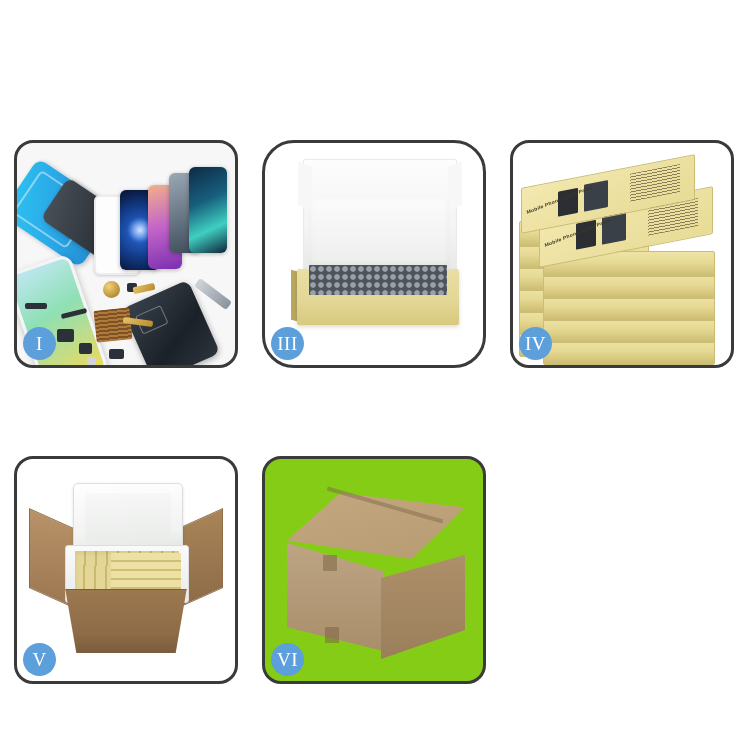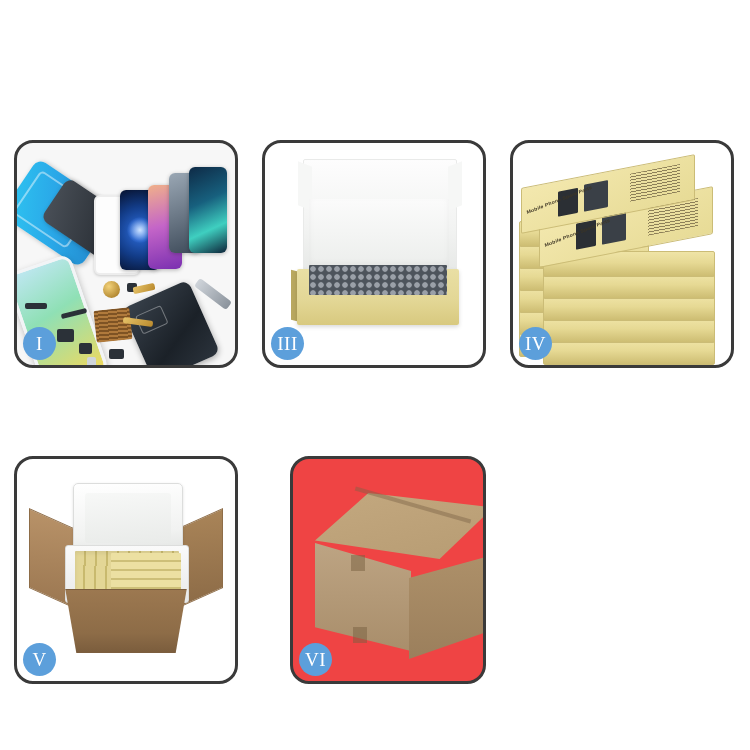--- a/index.html
+++ b/index.html
@@ -140,21 +140,21 @@
   .lcd:before{content:"";position:absolute;left:5px;top:6px;right:5px;height:14px;
     background:rgba(255,255,255,.1);border-radius:4px;}
   .flexc{position:absolute;left:44px;top:78px;width:16px;height:95px;
     background:linear-gradient(180deg,#2c3239,#464d55);opacity:.85;border-radius:2px;}
   .tape{position:absolute;background:linear-gradient(140deg,#e0bb72,#b38227);
     border-radius:2px;opacity:.95;}
   .bubbles{position:absolute;inset:0;
     background:radial-gradient(circle at 5px 5px, rgba(255,255,255,.85) 3.2px, rgba(190,200,208,.38) 3.8px, transparent 4.4px) 0 0/11px 11px;}
 
   
-  .p3{background:#ffffff;}
+  .p3{background:#ffffff;border-radius:32px;}
   .lid{
     position:absolute;left:38px;top:16px;width:152px;height:114px;
     background:linear-gradient(180deg,#fdfdfd 0%,#f2f3f2 60%,#e6e8e6 100%);
     border:1px solid #e9eae9;border-radius:2px;
   }
   .lid:before{content:"";position:absolute;left:-6px;top:4px;width:14px;height:44px;
     background:#f6f7f6;transform:skewY(22deg);}
   .lid:after{content:"";position:absolute;right:-6px;top:4px;width:14px;height:44px;
     background:#f6f7f6;transform:skewY(-22deg);}
   .foamtop{
@@ -224,21 +224,21 @@
   .sLid:after{content:"";position:absolute;inset:9px 11px;border-radius:3px;
     background:linear-gradient(175deg,#f7f8f7,#e9ebe9);}
   .ybars{position:absolute;left:58px;top:92px;width:104px;height:40px;
     background:repeating-linear-gradient(92deg,#e3d696 0 9px,#c8b96e 9px 11px);
     border-radius:1px;box-shadow:inset 0 2px 4px rgba(0,0,0,.08);}
   .ybars2{position:absolute;left:94px;top:94px;width:70px;height:38px;
     background:repeating-linear-gradient(180deg,#ece0a2 0 7px,#cdbf78 7px 9px);
     border-radius:1px;}
 
   
-  .p6{background:#ef4444;margin-left:28px;}
+  .p6{background:#84cc16;}
   .vTop{position:absolute;left:22px;top:34px;width:178px;height:66px;
     background:linear-gradient(165deg,#c3a87f 0%,#b79c73 100%);
     clip-path:polygon(30% 0,100% 22%,70% 100%,0 72%);
     border:0;}
   .vFrontL{position:absolute;left:22px;top:84px;width:96px;height:108px;
     background:linear-gradient(180deg,#bda483 0%,#a98e6b 100%);
     clip-path:polygon(0 0,100% 26%,100% 100%,0 78%);}
   .vFrontR{position:absolute;left:116px;top:96px;width:84px;height:104px;
     background:linear-gradient(180deg,#ad9069 0%,#9b7f5c 100%);
     clip-path:polygon(0 22%,100% 0,100% 72%,0 100%);}

